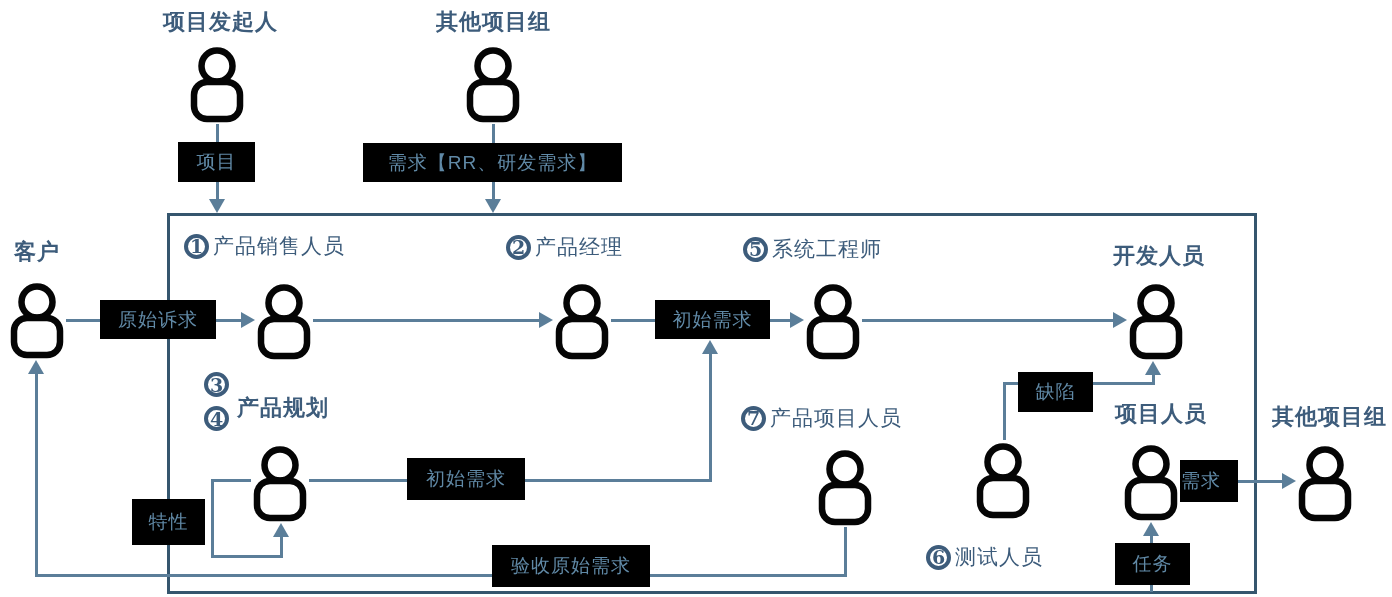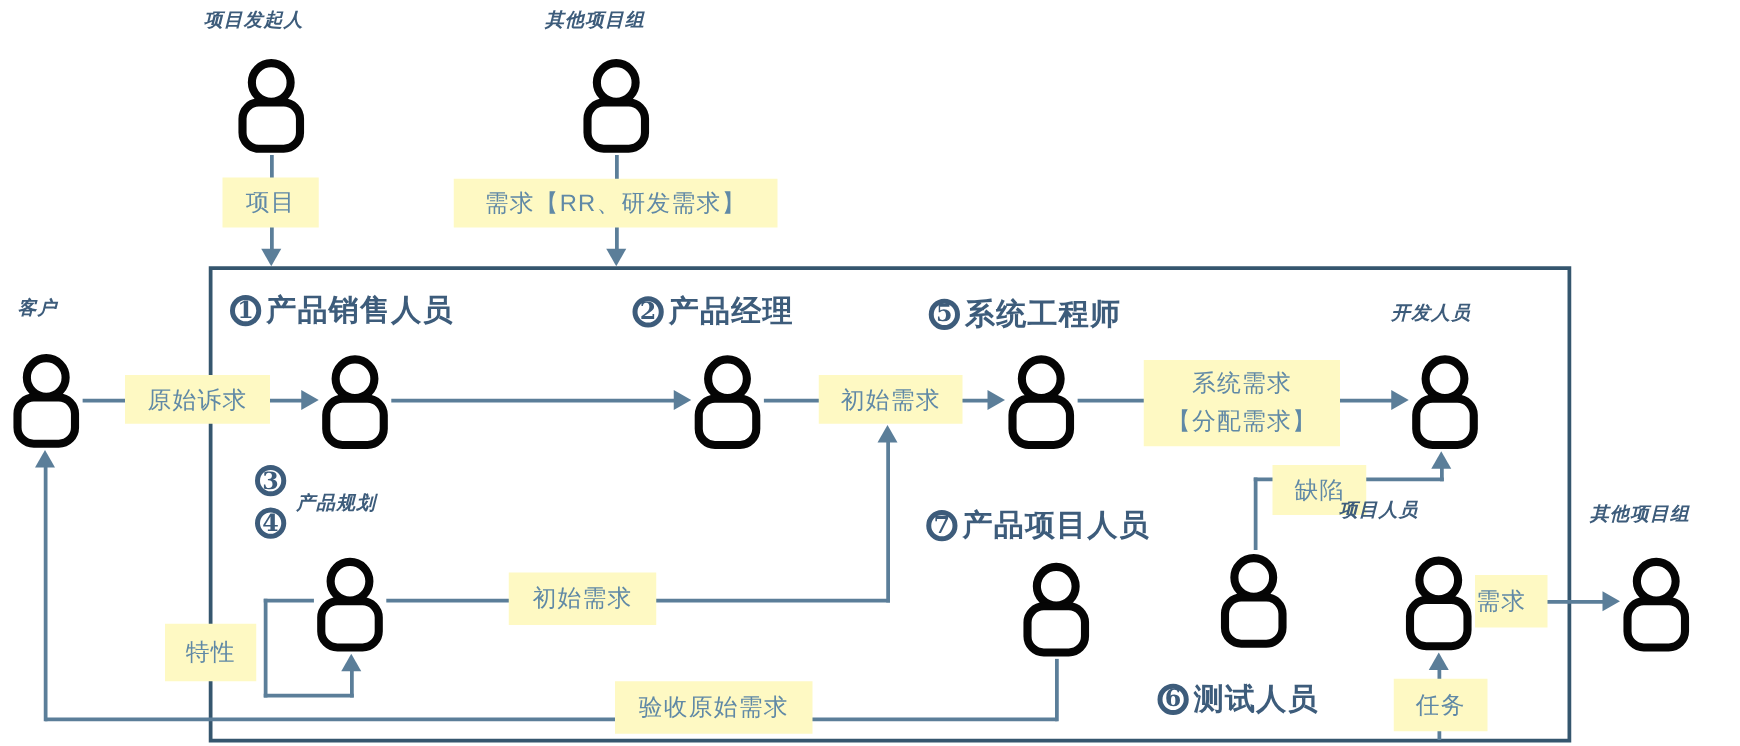--- a/index.html
+++ b/index.html
@@ -12,33 +12,33 @@
   .hline { position:absolute; height:3px; background:#5b7e99; z-index:2; }
   .vline { position:absolute; width:3px;  background:#5b7e99; z-index:2; }
 
   .arr { position:absolute; width:0; height:0; z-index:2; }
   .arr.right { border-top:8px solid transparent; border-bottom:8px solid transparent; border-left:14px solid #5b7e99; }
   .arr.down  { border-left:8px solid transparent; border-right:8px solid transparent; border-top:14px solid #5b7e99; }
   .arr.up    { border-left:8px solid transparent; border-right:8px solid transparent; border-bottom:14px solid #5b7e99; }
 
   .person { position:absolute; width:58px; height:80px; z-index:4; }
 
-  .role-label { position:absolute; color:#3d5c7b; font-size:15px; font-weight:bold;
-                letter-spacing:1px; white-space:nowrap; z-index:4;font-style:italic; }
+  .role-label { position:absolute; color:#3d5c7b; font-size:22px; font-weight:bold;
+                letter-spacing:1px; white-space:nowrap; z-index:4; }
 
   .role-header { position:absolute; display:flex; align-items:center; gap:4px; z-index:4; }
-  .role-header .role-text { color:#3d5c7b; font-size:24px; font-weight:bold; letter-spacing:1px; white-space:nowrap; }
+  .role-header .role-text { color:#3d5c7b; font-size:21px; font-weight:normal; letter-spacing:1px; white-space:nowrap; }
 
   .num { display:inline-flex; align-items:center; justify-content:center;
          width:25px; height:25px; border:4px solid #3d5c7b; border-radius:50%;
          color:#3d5c7b; font-size:19px; font-weight:bold;
          font-family:"DejaVu Serif","Liberation Serif",serif; flex:0 0 auto; }
   .num.abs { position:absolute; z-index:4; }
 
-  .edge-label { position:absolute; background:#fef9c3; color:#6089a6; font-size:19px;
+  .edge-label { position:absolute; background:#000000; color:#6089a6; font-size:19px;
                 display:flex; align-items:center; justify-content:center;
                 letter-spacing:1px; white-space:nowrap; z-index:3; }
   .edge-label.two-line { flex-direction:column; line-height:1.55; }
 </style>
 </head>
 <body>
 
 <svg width="0" height="0" style="position:absolute">
   <defs>
     <g id="person-shape">
@@ -131,21 +131,21 @@
       <use href="#person-shape"></use>
     </svg>
   <svg class="person" style="left:1296px;top:443px;" viewBox="0 0 58 80">
       <use href="#person-shape"></use>
     </svg>
 
   <div class="role-label" style="left:163px;top:7px;">项目发起人</div>
   <div class="role-label" style="left:436px;top:7px;">其他项目组</div>
   <div class="role-label" style="left:14px;top:237px;">客户</div>
   <div class="role-label" style="left:1113px;top:241px;">开发人员</div>
-  <div class="role-label" style="left:1071px;top:399px;">项目人员</div>
+  <div class="role-label" style="left:1115px;top:399px;">项目人员</div>
   <div class="role-label" style="left:1272px;top:402px;">其他项目组</div>
 
   <div class="role-header" style="left:184px;top:232px;">
     <span class="num">1</span>
     <span class="role-text">产品销售人员</span>
   </div>
   <div class="role-header" style="left:506px;top:233px;">
     <span class="num">2</span>
     <span class="role-text">产品经理</span>
   </div>
@@ -163,24 +163,20 @@
   </div>
 
   <span class="num abs" style="left:204px;top:372px;">3</span>
   <span class="num abs" style="left:204px;top:406px;">4</span>
   <div class="role-label" style="left:237px;top:393px;">产品规划</div>
 
   <div class="edge-label" style="left:178px;top:142px;width:77px;height:40px;">项目</div>
   <div class="edge-label" style="left:363px;top:143px;width:259px;height:39px;">需求【RR、研发需求】</div>
   <div class="edge-label" style="left:100px;top:300px;width:116px;height:39px;text-align:center;">原始诉求</div>
   <div class="edge-label" style="left:655px;top:300px;width:115px;height:39px;">初始需求</div>
-  <div class="edge-label two-line" style="left:915px;top:288px;width:157px;height:69px;">
-    <span>系统需求</span>
-    <span>【分配需求】</span>
-  </div>
   <div class="edge-label" style="left:1018px;top:372px;width:75px;height:40px;">缺陷</div>
   <div class="edge-label" style="left:132px;top:499px;width:73px;height:46px;">特性</div>
   <div class="edge-label" style="left:407px;top:458px;width:118px;height:42px;">初始需求</div>
   <div class="edge-label" style="left:492px;top:545px;width:158px;height:42px;">验收原始需求</div>
   <div class="edge-label" style="left:1115px;top:543px;width:75px;height:42px;">任务</div>
   <div class="edge-label" style="left:1164px;top:460px;width:74px;height:42px;">需求</div>
 
 </div>
 
 </body></html>

